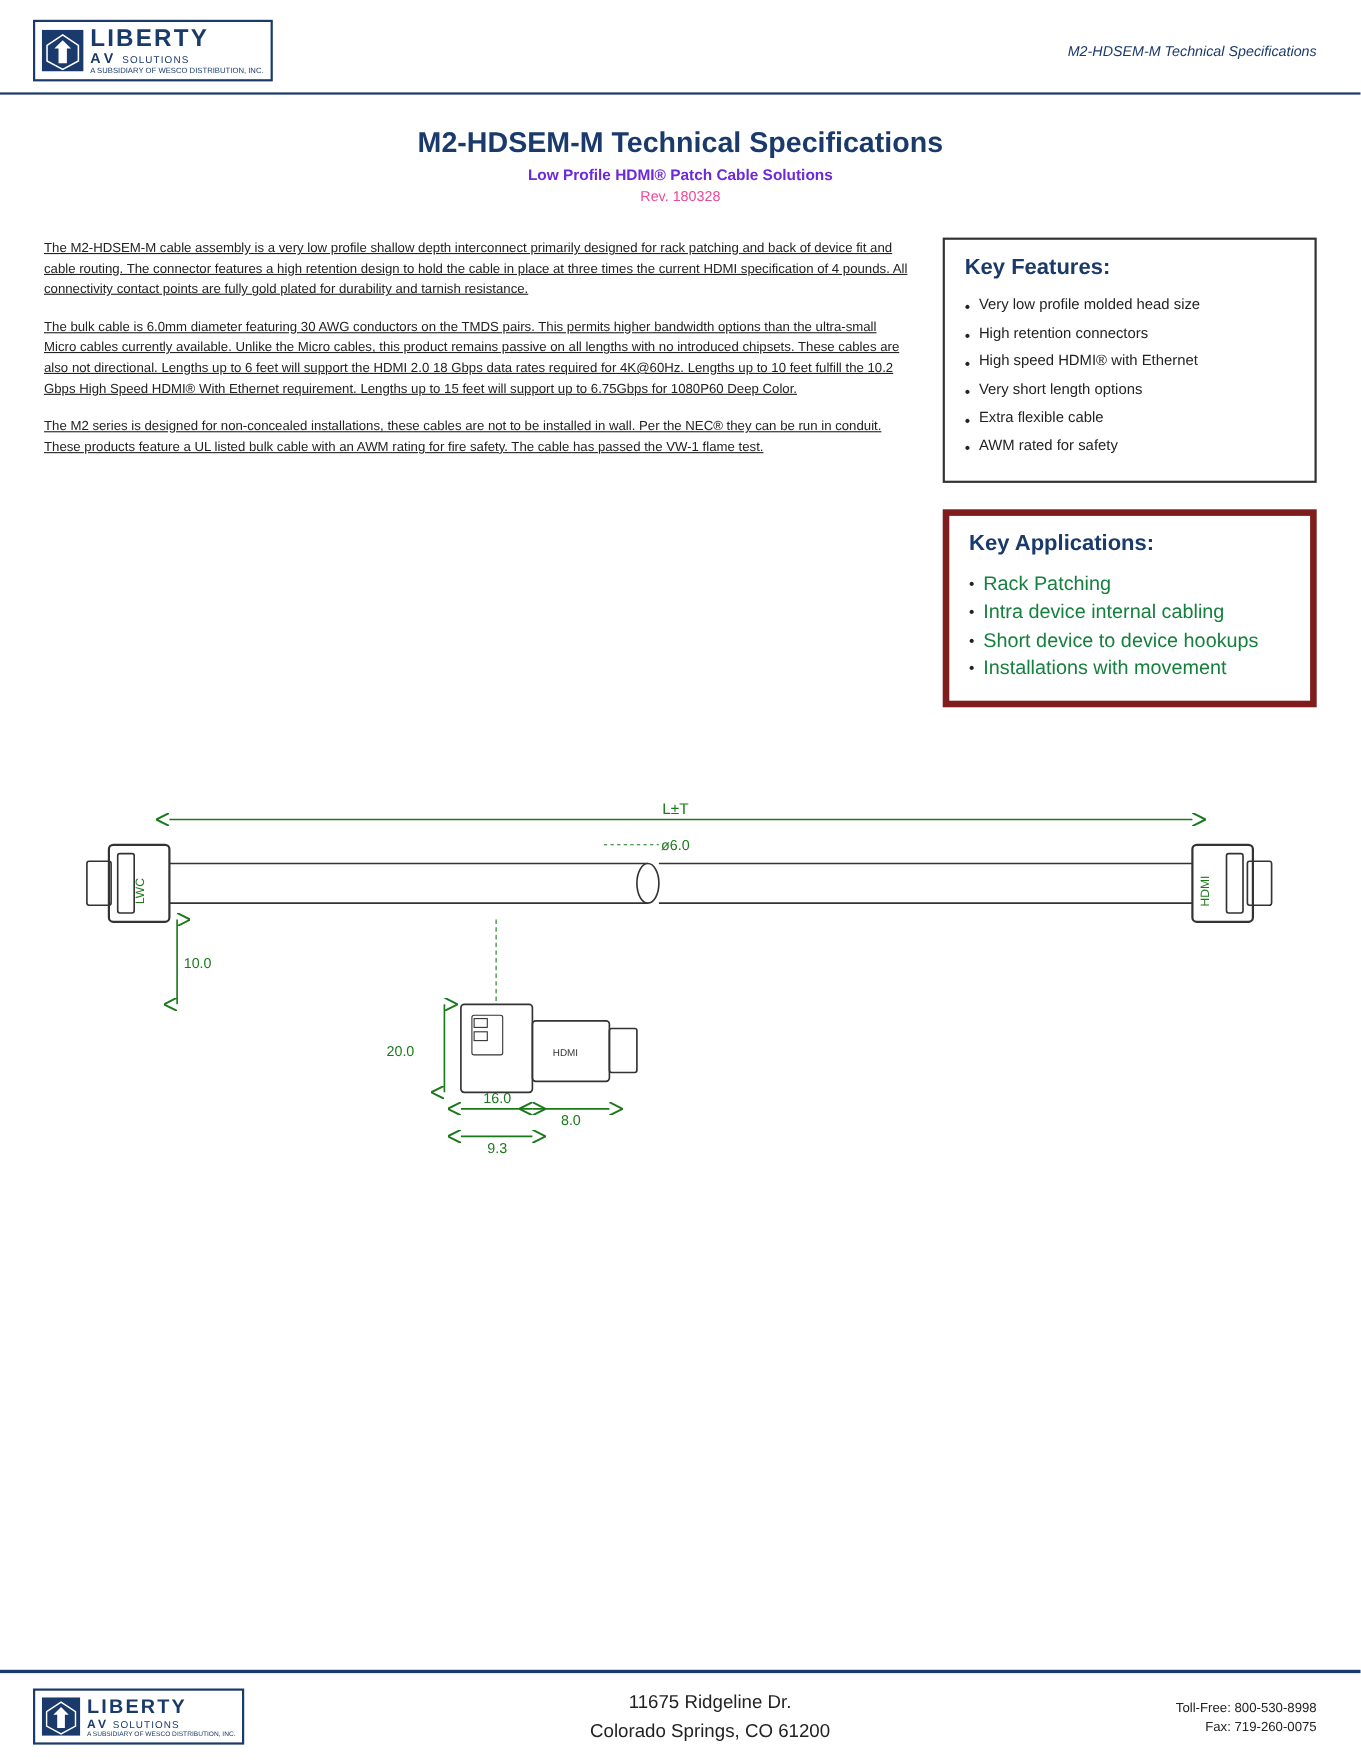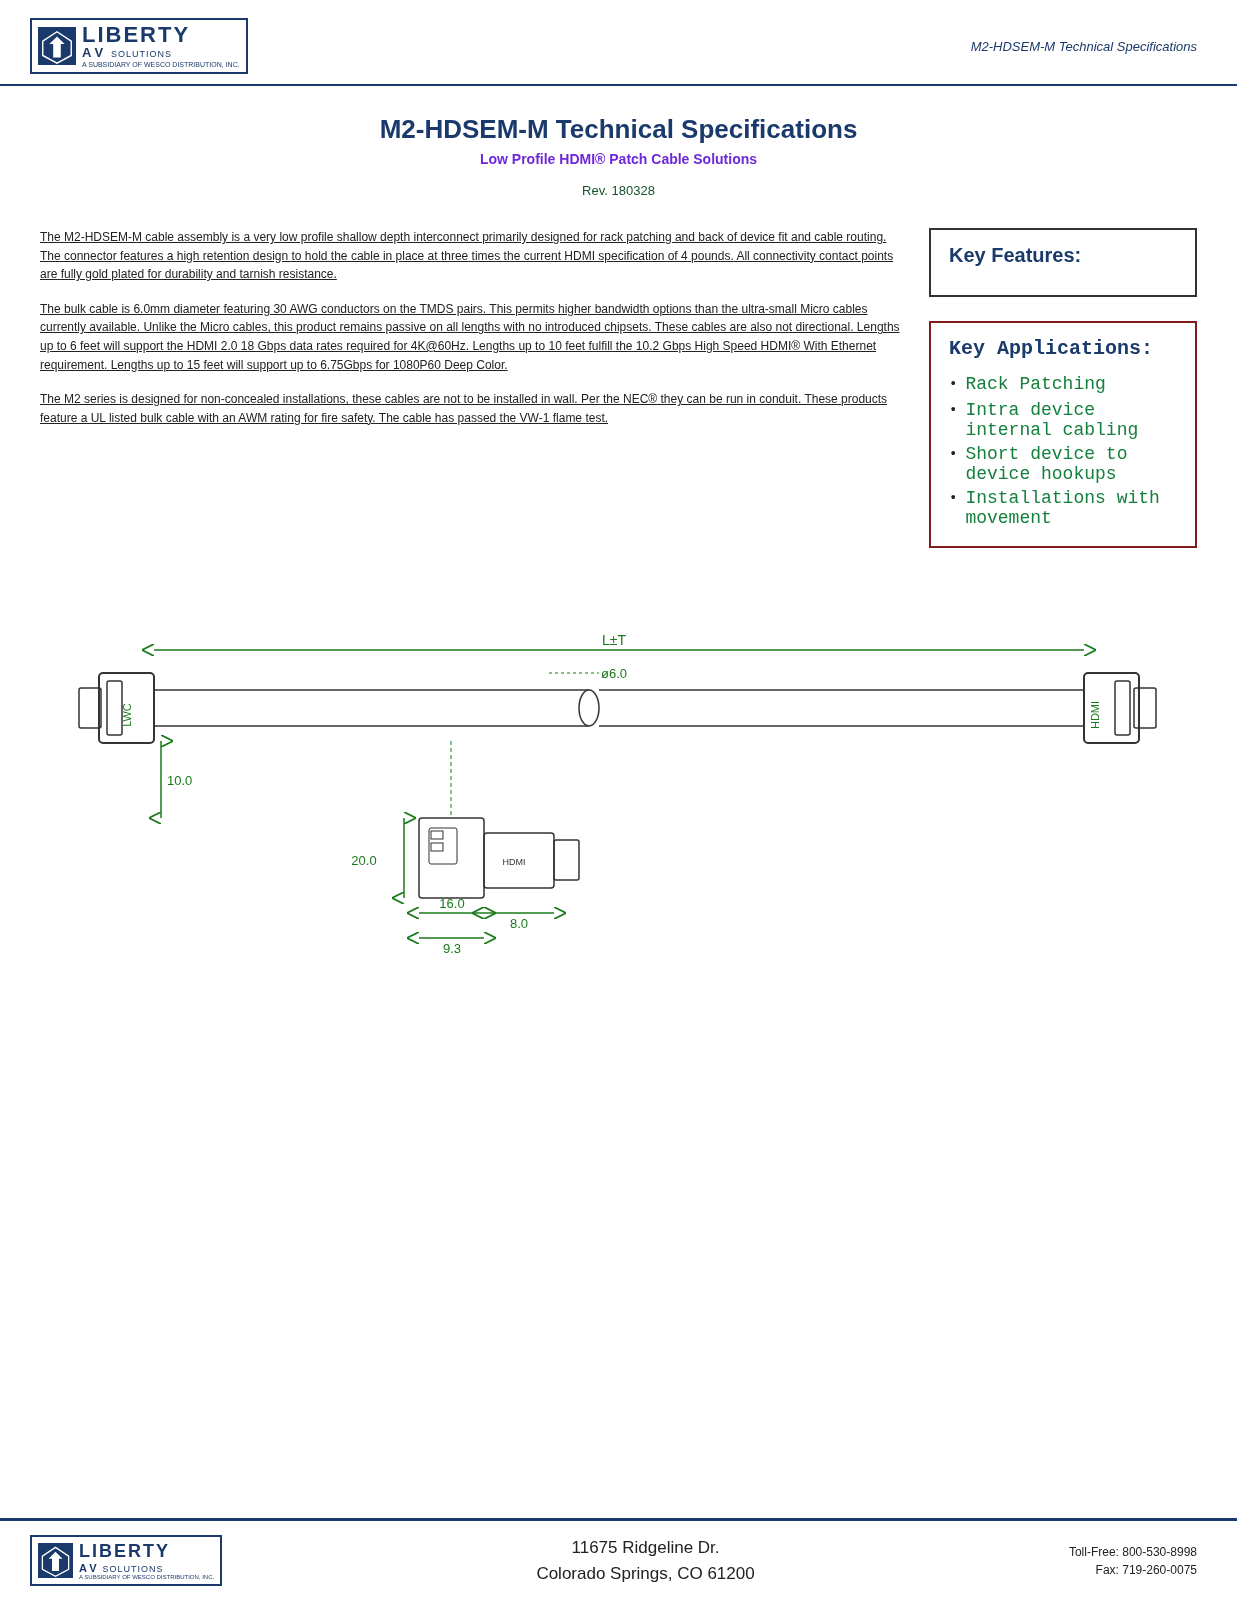--- a/index.html
+++ b/index.html
@@ -83,42 +83,42 @@
       color: #1a3a6b;
       margin-bottom: 6px;
     }
     .subtitle {
       font-size: 14px;
       font-weight: 700;
       color: #6d28d9;
     }
     .rev {
       font-size: 13px;
-      color: #14532d;
-      margin-top: 16px;
+      color: #ec4899;
+      margin-top: 4px;
     }
 
     
     .content-area {
       display: flex;
       padding: 20px 40px 10px 40px;
       gap: 28px;
     }
     .left-col {
       flex: 1;
       font-size: 12px;
       line-height: 1.55;
       color: #222;
       text-decoration: underline;
     }
     .left-col p {
       margin-bottom: 16px;
     }
     .right-col {
-      width: 268px;
+      width: 340px;
       flex-shrink: 0;
     }
 
     
     .feature-box {
       border: 2px solid #333;
       padding: 14px 18px 16px;
       margin-bottom: 24px;
     }
     .feature-box h2 {
@@ -142,23 +142,22 @@
     .feature-box ul li::before {
       content: "•";
       color: #222;
       font-size: 14px;
       flex-shrink: 0;
       line-height: 1.55;
     }
 
     
     .app-box {
-      border: 2px solid #7f1d1d;
+      border: 6px solid #7f1d1d;
       padding: 14px 18px 16px;
-      font-family: Liberation Mono, monospace;
     }
     .app-box h2 {
       font-size: 20px;
       font-weight: 900;
       color: #1a3a6b;
       margin-bottom: 12px;
     }
     .app-box ul {
       list-style: none;
       padding: 0;
@@ -255,20 +254,29 @@
 <div class="content-area">
   <div class="left-col">
     <p>The M2-HDSEM-M cable assembly is a very low profile shallow depth interconnect primarily designed for rack patching and back of device fit and cable routing.  The connector features a high retention design to hold the cable in place at three times the current HDMI specification of 4 pounds.   All connectivity contact points are fully gold plated for durability and tarnish resistance.</p>
     <p>The bulk cable is 6.0mm diameter featuring 30 AWG conductors on the TMDS pairs.  This permits higher bandwidth options than the ultra-small Micro cables currently available.  Unlike the Micro cables, this product remains passive on all lengths with no introduced chipsets.  These cables are also not directional.  Lengths up to 6 feet will support the HDMI 2.0 18 Gbps data rates required for 4K@60Hz.  Lengths up to 10 feet fulfill the 10.2 Gbps High Speed HDMI® With Ethernet requirement.  Lengths up to 15 feet will support up to 6.75Gbps for 1080P60 Deep Color.</p>
     <p>The M2 series is designed for non-concealed installations, these cables are not to be installed in wall.  Per the NEC® they can be run in conduit.  These products feature a UL listed bulk cable with an AWM rating for fire safety.  The cable has passed the VW-1 flame test.</p>
   </div>
   <div class="right-col">
 
     <div class="feature-box">
       <h2>Key Features:</h2>
+      <ul>
+
+      <li>Very low profile molded head size</li>
+          <li>High retention connectors</li>
+          <li>High speed HDMI® with Ethernet</li>
+          <li>Very short length options</li>
+          <li>Extra flexible cable</li>
+          <li>AWM rated for safety</li>
+        </ul>
     </div>
 
     <div class="app-box">
       <h2>Key Applications:</h2>
       <ul>
 
       <li>Rack Patching</li>
           <li>Intra device internal cabling</li>
           <li>Short device to device hookups</li>
           <li>Installations with movement</li>

